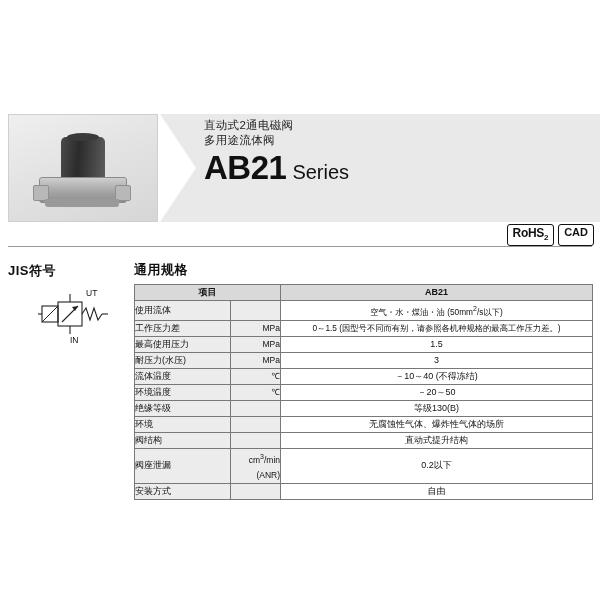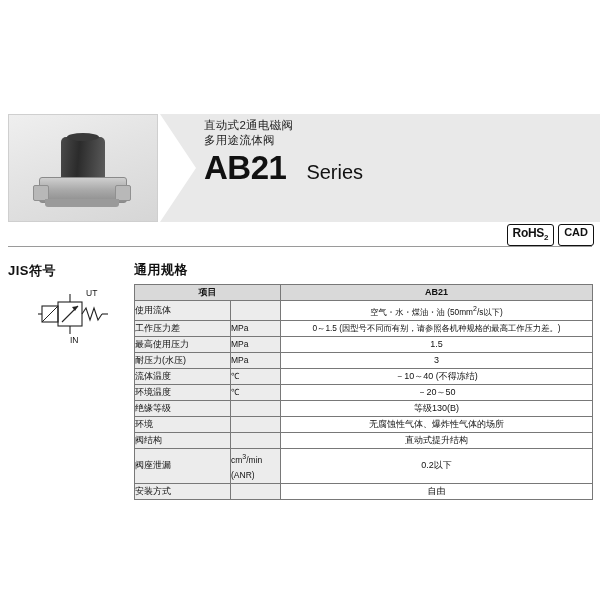--- a/index.html
+++ b/index.html
@@ -147,21 +147,21 @@
   .hero-title .model {
     font-size: 33px;
     font-weight: bold;
     color: #111;
     letter-spacing: -0.5px;
   }
   .hero-title .series {
     font-size: 20px;
     font-weight: normal;
     color: #111;
-    margin-left: 20px;
+    margin-left: 6px;
   }
   .hero-bullets {
     margin-top: 6px;
   }
   .hero-bullet {
     font-size: 10.5px;
     line-height: 16px;
     color: #1a1a1a;
   }
   .hero-bullet .dot {
@@ -287,20 +287,21 @@
 
   td.item {
     background: #ececec;
     padding-left: 4px;
     text-align: left;
     font-size: 9px;
     margin-left: 8px;
   }
   td.unit {
     background: #ececec;
+    text-align: right;
     padding-right: 5px;
     font-size: 8.5px;
   }
   td.val {
     text-align: center;
     background: #ffffff;
     font-size: 9px;
   }
   td.val.small {
     font-size: 8.3px;

